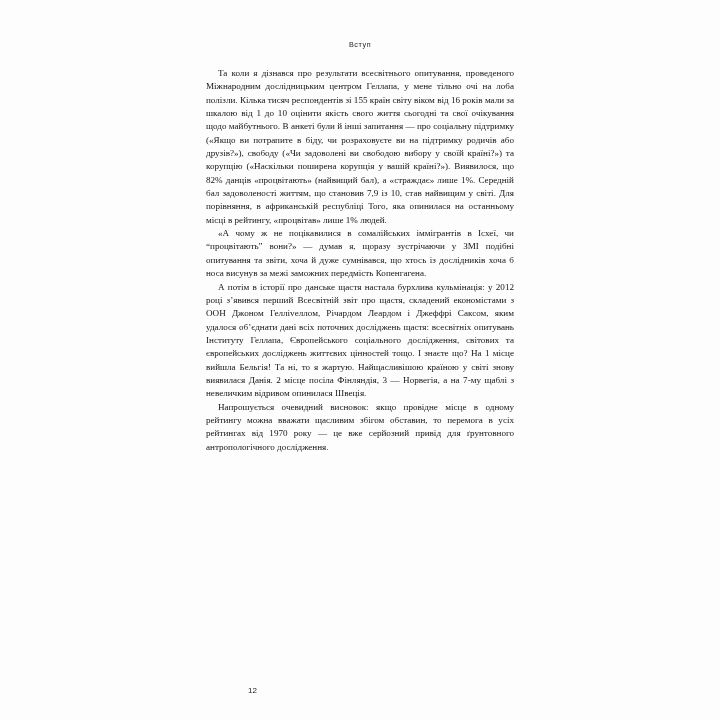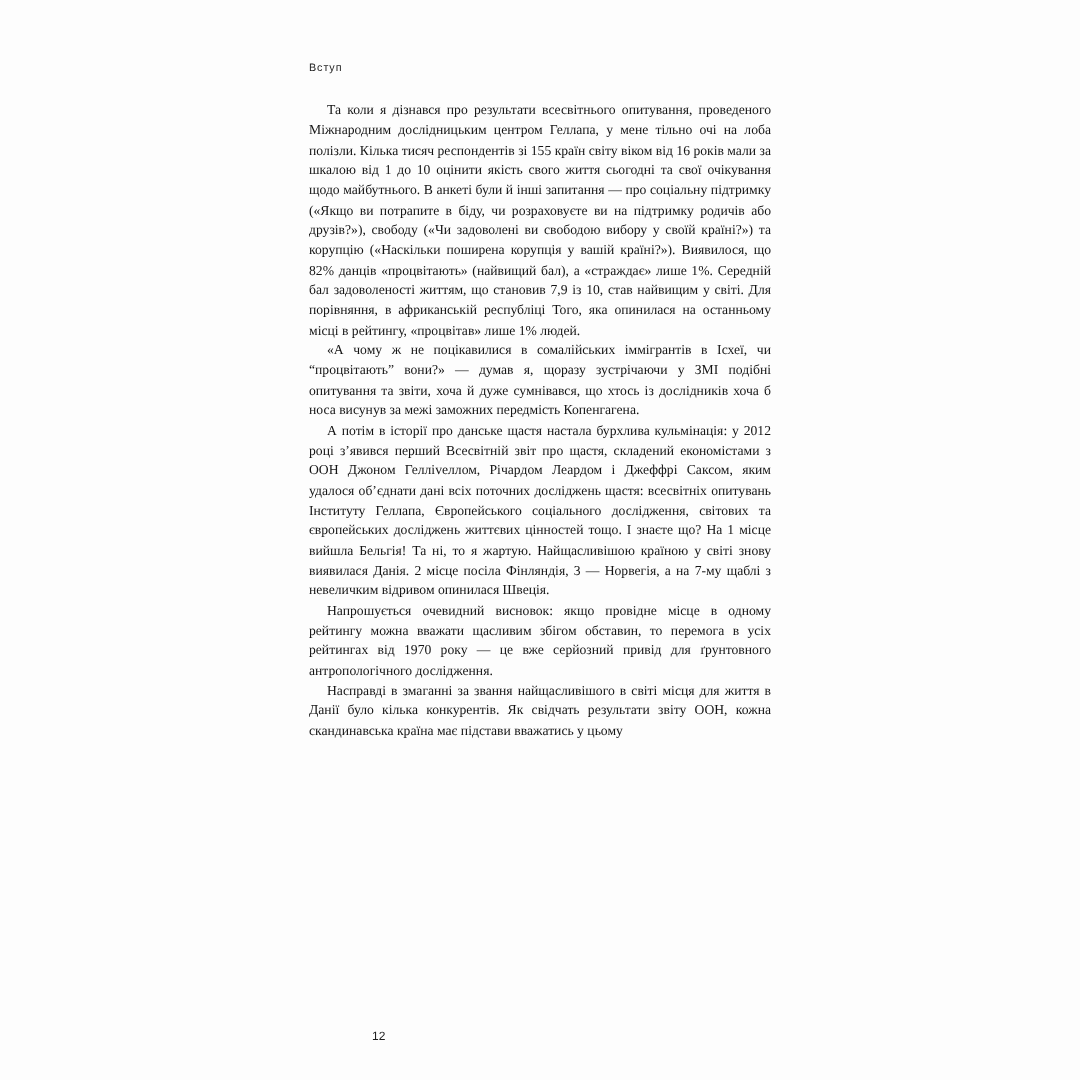--- a/index.html
+++ b/index.html
@@ -26,20 +26,21 @@
     left: 206px;
     top: 40px;
     width: 308px;
   }
   .running-head {
     font-family: "Liberation Sans", sans-serif;
     font-size: 7.2px;
     letter-spacing: 0.6px;
     color: #1d1d1d;
     margin: 0 0 18px 0;
+    text-align: center;
   }
   .body-text p {
     margin: 0;
     font-size: 9.1px;
     line-height: 13.35px;
     text-align: justify;
     text-justify: inter-word;
     color: #141414;
     hyphens: manual;
   }
@@ -62,19 +63,18 @@
 <div class="page">
 
   <div class="content-column">
     <div class="running-head">Вступ</div>
 
     <div class="body-text">
       <p class="indent">Та коли я дізнався про результати всесвітнього опитування, про­веденого Міжнародним дослідницьким центром Геллапа, у мене тіль­но очі на лоба полізли. Кілька тисяч респондентів зі 155 країн світу віком від 16 років мали за шкалою від 1 до 10 оцінити якість свого життя сьогодні та свої очікування щодо майбутнього. В анкеті були й інші запитання — про соціальну підтримку («Якщо ви потрапите в біду, чи розраховуєте ви на підтримку родичів або друзів?»), сво­боду («Чи задоволені ви свободою вибору у своїй країні?») та коруп­цію («Наскільки поширена корупція у вашій країні?»). Виявилося, що 82% данців «процвітають» (найвищий бал), а «страждає» лише 1%. Середній бал задоволеності життям, що становив 7,9 із 10, став найви­щим у світі. Для порівняння, в африканській республіці Того, яка опи­нилася на останньому місці в рейтингу, «процвітав» лише 1% людей.</p>
       <p class="indent">«А чому ж не поцікавилися в сомалійських іммігрантів в Ісхеї, чи “процвітають” вони?» — думав я, щоразу зустрічаючи у ЗМІ подібні опитування та звіти, хоча й дуже сумнівався, що хтось із дослідників хоча б носа висунув за межі заможних передмість Копенгагена.</p>
       <p class="indent">А потім в історії про данське щастя настала бурхлива кульміна­ція: у 2012 році з’явився перший Всесвітній звіт про щастя, складе­ний економістами з ООН Джоном Гелліveллом, Річардом Леардом і Джеффрі Саксом, яким удалося об’єднати дані всіх поточних дослі­джень щастя: всесвітніх опитувань Інституту Геллапа, Європейського соціального дослідження, світових та європейських досліджень жит­тєвих цінностей тощо. І знаєте що? На 1 місце вийшла Бельгія! Та ні, то я жартую. Найщасливішою країною у світі знову виявилася Данія. 2 місце посіла Фінляндія, 3 — Норвегія, а на 7-му щаблі з невелич­ким відривом опинилася Швеція.</p>
       <p class="indent">Напрошується очевидний висновок: якщо провідне місце в од­ному рейтингу можна вважати щасливим збігом обставин, то пе­ремога в усіх рейтингах від 1970 року — це вже серйозний привід для ґрунтовного антропологічного дослідження.</p>
-      <p class="indent">Насправді в змаганні за звання найщасливішого в світі місця для життя в Данії було кілька конкурентів. Як свідчать результати звіту ООН, кожна скандинавська країна має підстави вважатись у цьому</p>
     </div>
   </div>
 
   <div class="folio">12</div>
 
 </div>
 
 </body></html>

